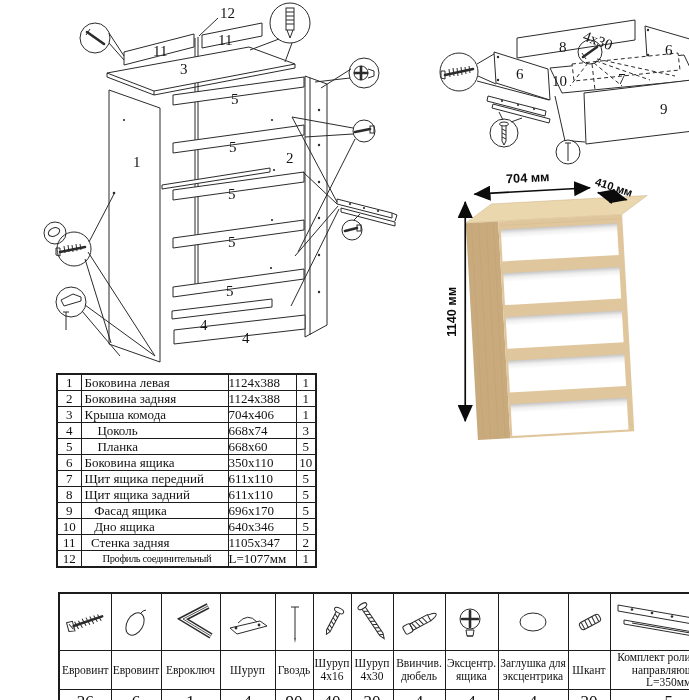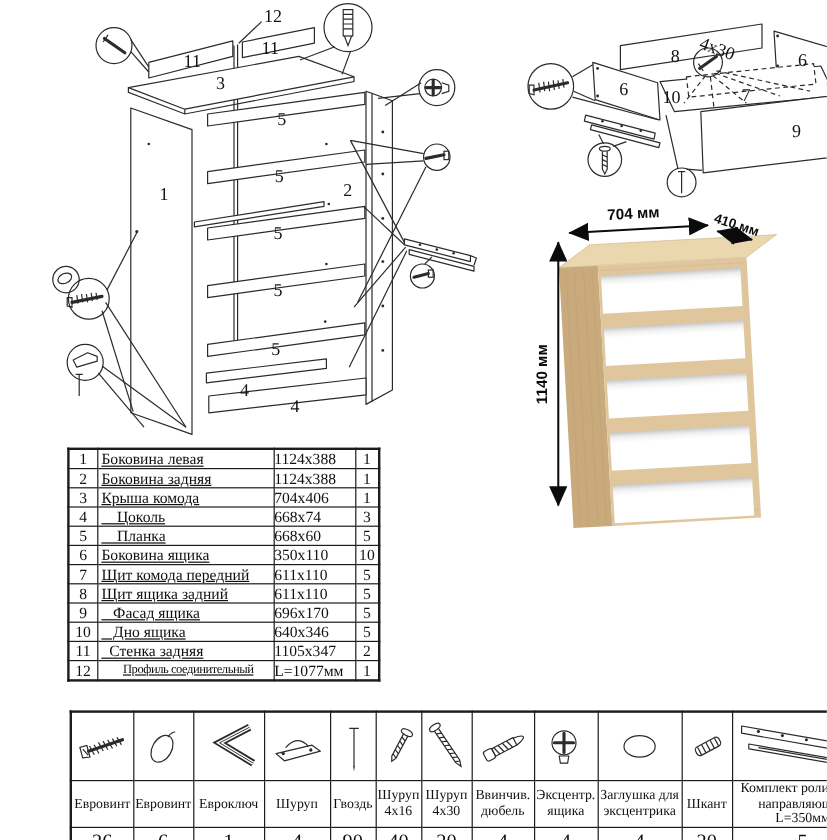--- a/index.html
+++ b/index.html
@@ -11,21 +11,21 @@
   .dlabel{font-size:15px;}
   .dimtxt{font-family:"Liberation Sans",sans-serif;font-weight:bold;font-size:18px;fill:#0b0b0b;}
   .dimtxt.small{font-size:16px;}
   .note{font-size:15px;}
   table{border-collapse:collapse;table-layout:fixed;}
   
   .parts{left:14px;top:373px;width:259px;border:2px solid #1c1c1c;}
   .parts td{border:1px solid #1c1c1c;height:15px;font-size:13px;line-height:14px;
             overflow:hidden;white-space:pre;padding:0;}
   .parts td.c{text-align:center;}
-  .parts td.nm{padding-left:3px;text-decoration:underline;}
+  .parts td.nm{padding-left:3px;}
   .parts td.sz{text-align:left;padding-right:4px;}
   .parts tr:last-child td.nm{font-size:10.5px;letter-spacing:-0.4px;padding-left:21px;}
   
   .hw{left:16px;top:592px;width:669px;border:2px solid #1c1c1c;}
   .hw td{border:1px solid #1c1c1c;text-align:center;vertical-align:middle;padding:0;overflow:hidden;}
   .hw tr.icons td{height:56px;}
   .hw tr.labels td{height:26px;font-size:11.5px;line-height:1.1;padding:0 1px;}
   .hw tr.qty td{height:24px;font-size:17px;}
   .hw-icon{display:block;margin:0 auto;}
   .title{left:26px;top:566px;width:663px;text-align:center;font-size:18.5px;color:#0d0d0d;}
@@ -322,21 +322,21 @@
           <td class="c">5</td>
         </tr>
       <tr>
           <td class="c">6</td>
           <td class="nm">Боковина ящика</td>
           <td class="sz">350x110</td>
           <td class="c">10</td>
         </tr>
       <tr>
           <td class="c">7</td>
-          <td class="nm">Щит комода передний</td>
+          <td class="nm">Щит ящика передний</td>
           <td class="sz">611x110</td>
           <td class="c">5</td>
         </tr>
       <tr>
           <td class="c">8</td>
           <td class="nm">Щит ящика задний</td>
           <td class="sz">611x110</td>
           <td class="c">5</td>
         </tr>
       <tr>

